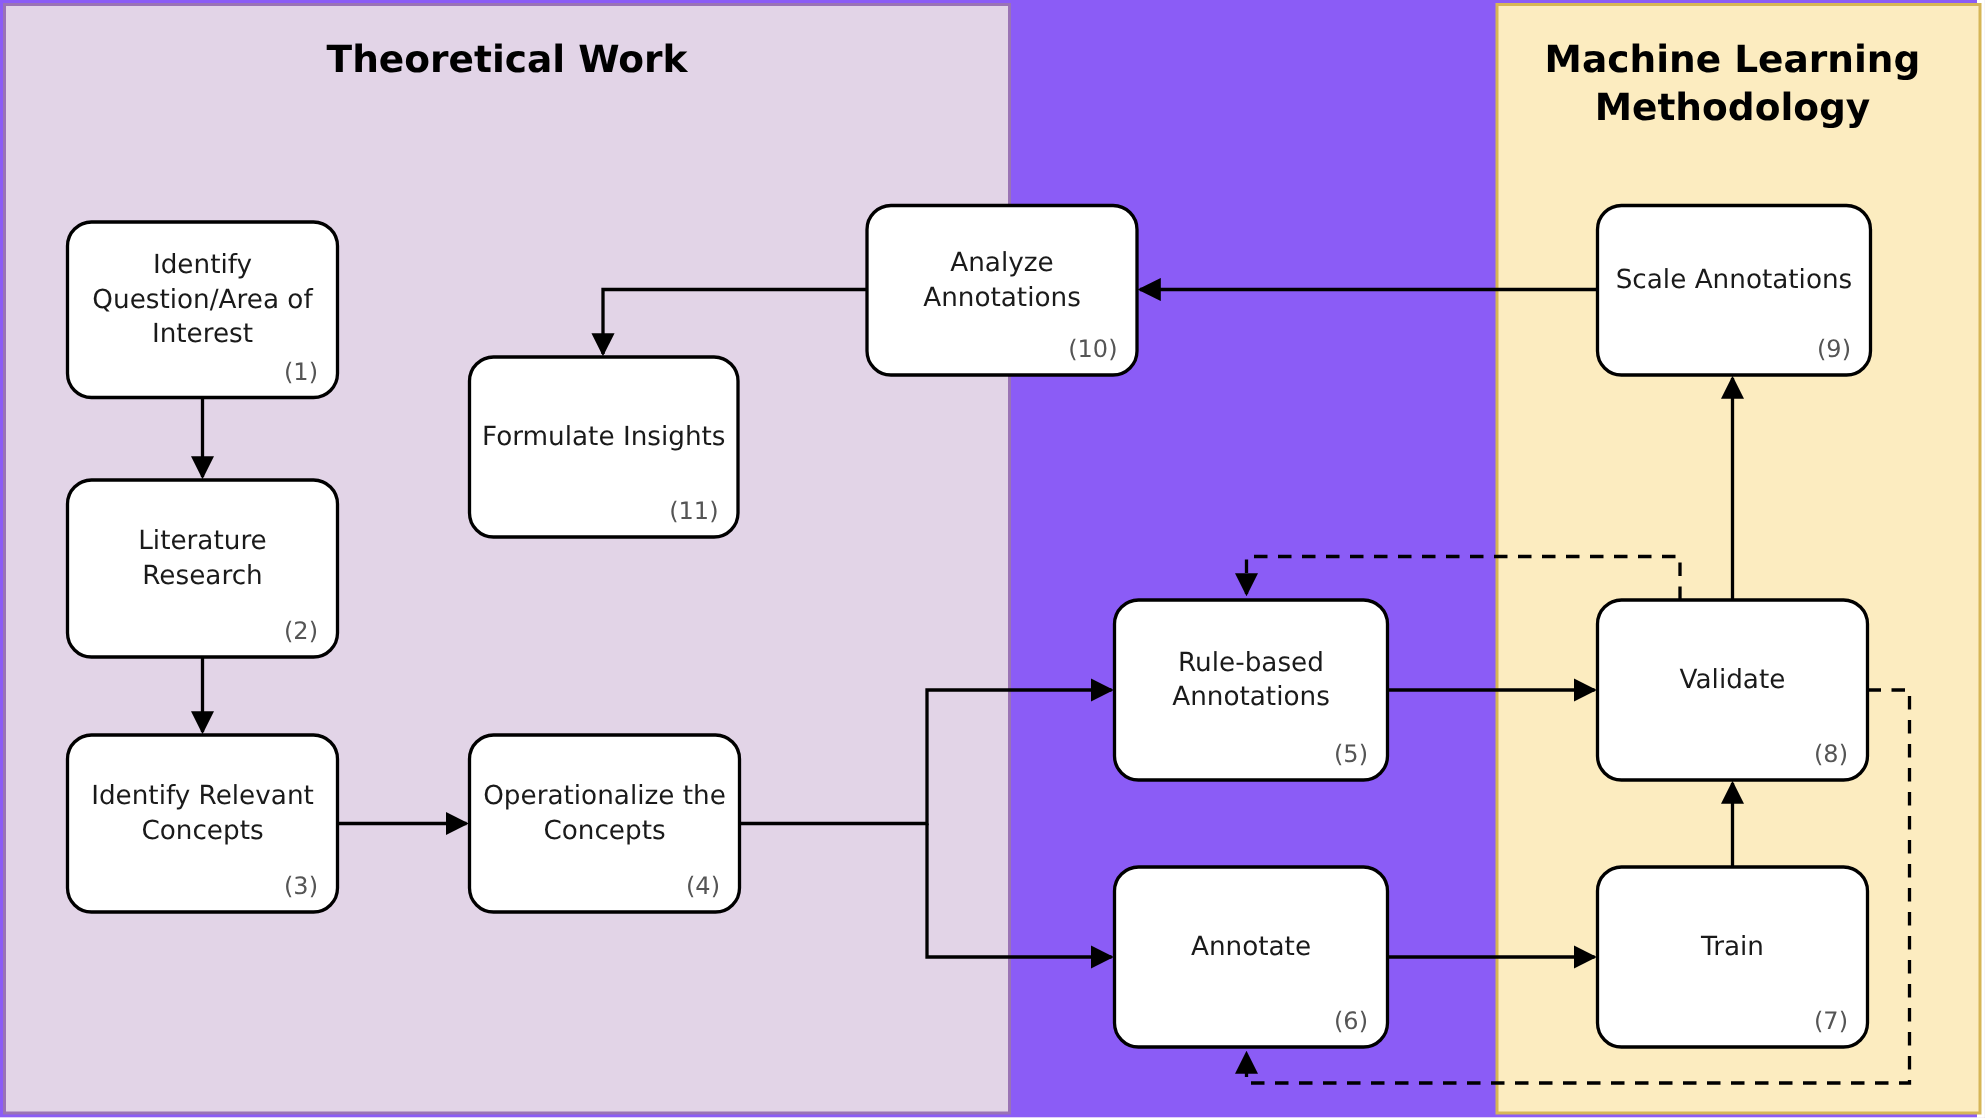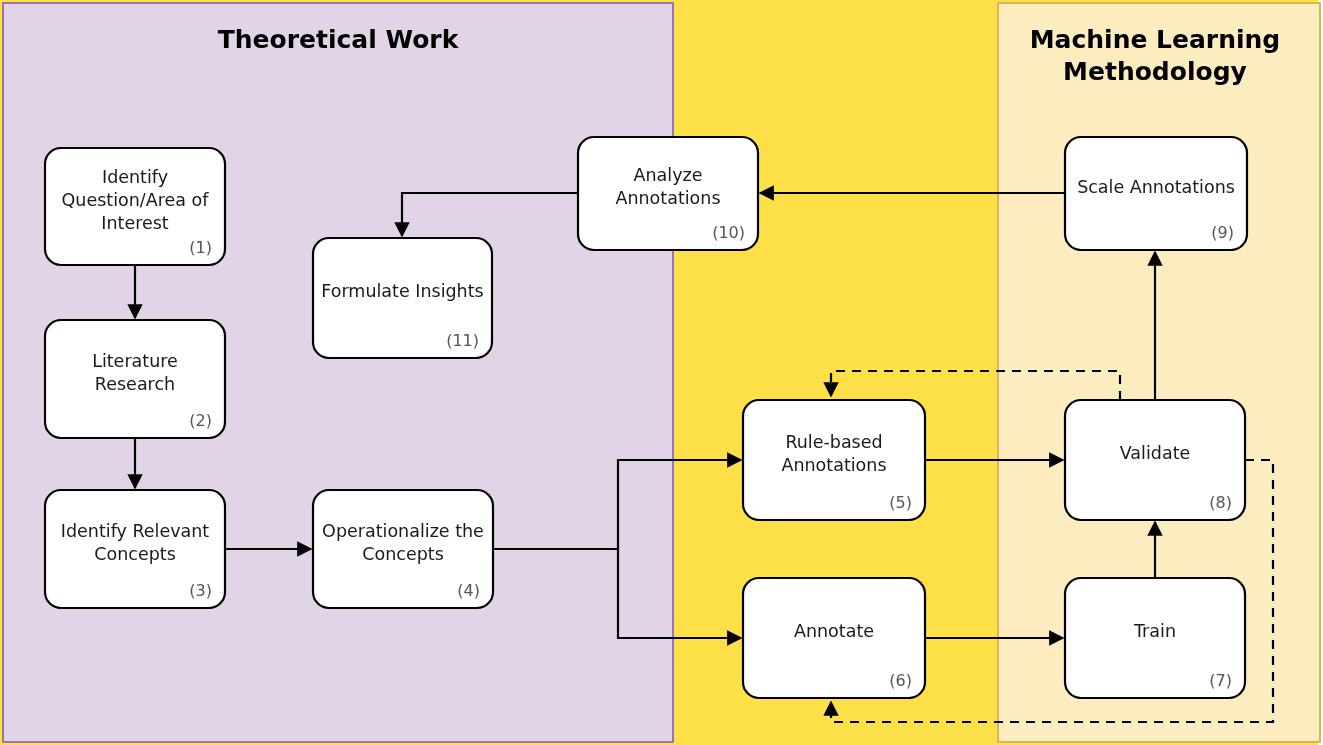--- a/index.html
+++ b/index.html
@@ -10,21 +10,21 @@
   body {
     width: 1323px;
     height: 745px;
     font-family: "DejaVu Sans", sans-serif;
     overflow: hidden;
   }
   #canvas {
     position: relative;
     width: 1318px;
     height: 745px;
-    background: #fde047;
+    background: #8b5cf6;
   }
   svg.diagram {
     position: absolute;
     top: 0;
     left: 0;
     width: 1323px;
     height: 745px;
   }
   .panel-rect { stroke-width: 2; }
   .node-rect {

